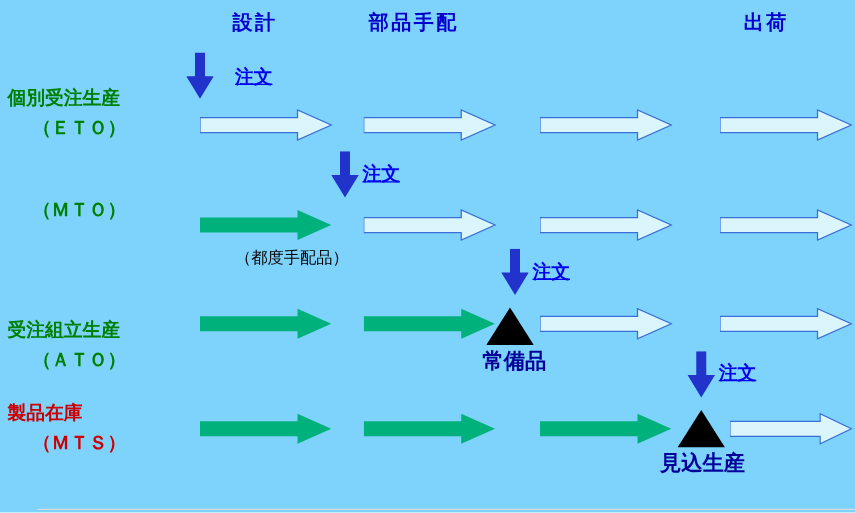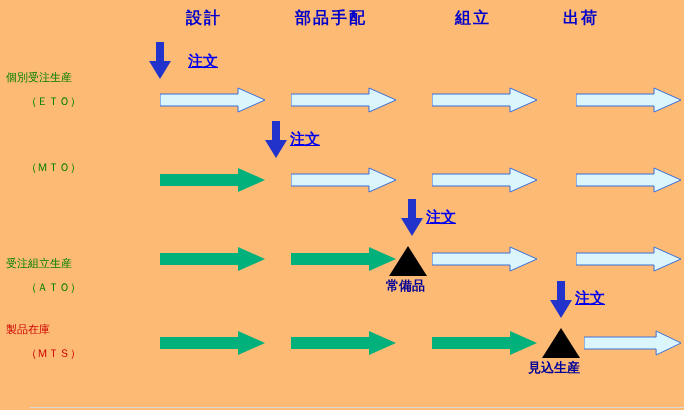--- a/index.html
+++ b/index.html
@@ -1,37 +1,37 @@
 <!DOCTYPE html>
 <html><head>
 <meta charset="utf-8">
 <style>
   html, body { margin: 0; padding: 0; background: #ffffff; }
   .canvas {
     position: relative;
     width: 684px;
     height: 410px;
-    background: #fdba74;
+    background: #7dd3fc;
     font-family: "DejaVu Sans", "Liberation Sans", sans-serif;
     overflow: hidden;
   }
   .abs { position: absolute; }
   .hdr {
     position: absolute;
     color: #0000cc;
     font-weight: bold;
     font-size: 16px;
     letter-spacing: 2px;
     text-align: center;
     white-space: nowrap;
   }
   .rowlabel {
     position: absolute;
-    font-weight: normal;
-    font-size: 11px;
+    font-weight: bold;
+    font-size: 15px;
     line-height: 24px;
     color: #008000;
     white-space: nowrap;
   }
   .rowlabel.red { color: #cc0000; }
   .rowlabel .l2 { margin-left: 20px; }
   .order {
     position: absolute;
     color: #0000ee;
     font-weight: bold;
@@ -42,43 +42,42 @@
   .note {
     position: absolute;
     color: #000000;
     font-size: 13px;
     white-space: nowrap;
   }
   .stock {
     position: absolute;
     color: #000099;
     font-weight: bold;
-    font-size: 13px;
+    font-size: 17px;
     white-space: nowrap;
   }
   .lightpoly { fill: #daf5fb; stroke: #3a6fd8; stroke-width: 1; }
   .greenpoly { fill: #00b17c; }
   .downpoly  { fill: #2233cc; }
   .tripoly   { fill: #000000; }
   .bottom-line {
     position: absolute;
     left: 30px; top: 407px;
     width: 654px; height: 1px;
     background: #d9d9d9;
   }
 </style>
 </head>
 <body>
 
 <div class="canvas">
 
   <div class="hdr" style="left:170px;top:8px;width:68px">設計</div>
   <div class="hdr" style="left:294px;top:8px;width:74px">部品手配</div>
-  <div class="hdr" style="left:440px;top:8px;width:66px">組立</div>
-  <div class="hdr" style="left:548px;top:8px;width:66px">出荷</div>
+  <div class="hdr" style="left:580px;top:8px;width:66px">出荷</div>
 
   <svg class="abs" style="left:149px;top:42px" width="22" height="38" viewBox="0 0 22 38">
     <polygon class="downpoly" points="7,0 15,0 15,19 22,19 11,37 0,19 7,19"></polygon>
   </svg>
   <div class="order" style="left:188px;top:52px">注文</div>
 
   <div class="rowlabel" style="left:6px;top:66px">
     <div class="l1">個別受注生産</div>
     <div class="l2">（ＥＴＯ）</div>
   </div>
@@ -111,20 +110,21 @@
   <svg class="abs" style="left:291px;top:167px" width="106" height="26" viewBox="0 0 106 26">
     <polygon class="lightpoly" points="0,7 78,7 78,1 105,13 78,25 78,19 0,19"></polygon>
   </svg>
   <svg class="abs" style="left:432px;top:167px" width="106" height="26" viewBox="0 0 106 26">
     <polygon class="lightpoly" points="0,7 78,7 78,1 105,13 78,25 78,19 0,19"></polygon>
   </svg>
   <svg class="abs" style="left:576px;top:167px" width="106" height="26" viewBox="0 0 106 26">
     <polygon class="lightpoly" points="0,7 78,7 78,1 105,13 78,25 78,19 0,19"></polygon>
   </svg>
 
+  <div class="note" style="left:188px;top:197px">（都度手配品）</div>
 
   <svg class="abs" style="left:401px;top:199px" width="22" height="38" viewBox="0 0 22 38">
     <polygon class="downpoly" points="7,0 15,0 15,19 22,19 11,37 0,19 7,19"></polygon>
   </svg>
   <div class="order" style="left:426px;top:208px">注文</div>
 
   <div class="rowlabel" style="left:6px;top:252px">
     <div class="l1">受注組立生産</div>
     <div class="l2">（ＡＴＯ）</div>
   </div>

